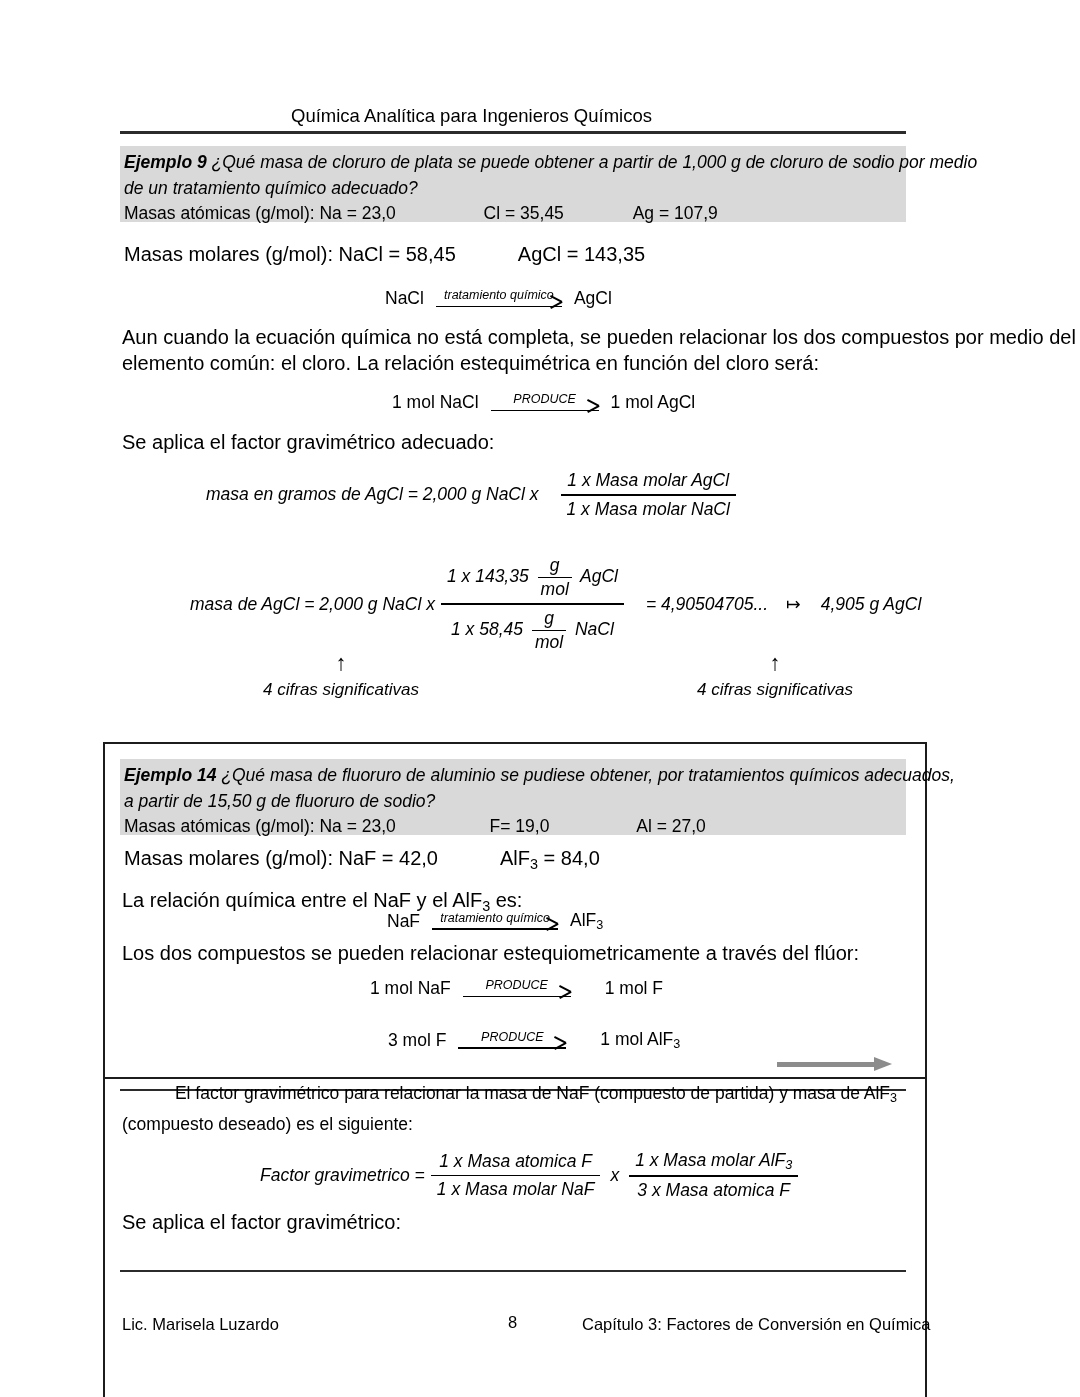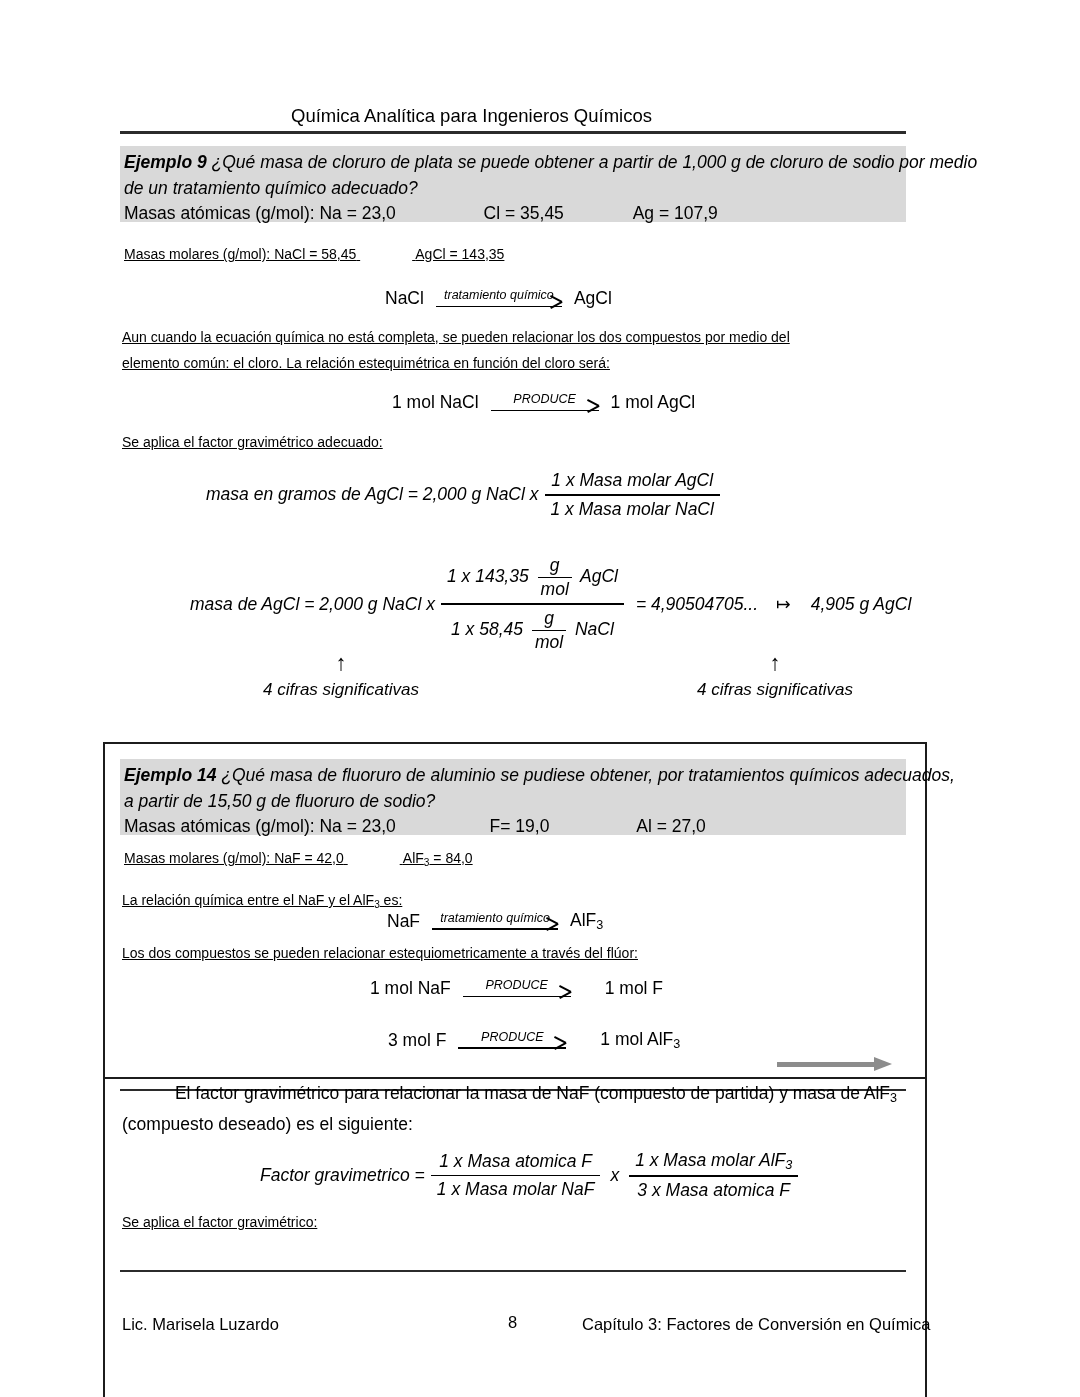--- a/index.html
+++ b/index.html
@@ -50,24 +50,23 @@
     position: absolute;
     background: #2b2b2b;
   }
   .rule-header { left: 120px; top: 131px; width: 786px; height: 3px; }
   .rule-cross  { left: 120px; top: 1089px; width: 786px; height: 2px; }
   .rule-footer { left: 120px; top: 1270px; width: 786px; height: 2px; }
 
   
   .t {
     position: absolute;
-    font-size: 14px;
+    font-size: 20px;
     line-height: 25px;
     white-space: nowrap;
-    text-decoration: underline;
   }
   .ital { font-style: italic; }
   .bi   { font-style: italic; font-weight: bold; }
 
   .page-header {
     position: absolute;
     left: 0; top: 105px;
     width: 943px;
     text-align: center;
     font-size: 18.5px;
@@ -277,21 +276,21 @@
       <span class="lbl">PRODUCE</span>
       <span class="shaft"></span>
       <span class="v1"></span>
       <span class="v2"></span>
     </span>
     <span class="rhs">1 mol AgCl</span>
   </div>
 
   <div class="t" style="left:122px; top:430px;">Se aplica el factor gravimétrico adecuado:</div>
 
-  <div class="eq" style="left:206px; top:470px;">
+  <div class="eq" style="left:206px; top:470px;gap:16px;">
     <span class="lead">masa en gramos de AgCl = 2,000 g NaCl   x</span>
     <span class="frac">
       <span class="num">1 x Masa molar  AgCl</span>
       <span class="bar"></span>
       <span class="den">1 x Masa molar NaCl</span>
     </span>
   </div>
 
   <div class="eq" style="left:190px; top:555px;">
     <span class="lead">masa de AgCl = 2,000 g NaCl   x</span>
@@ -309,21 +308,21 @@
       <span class="den">
         <span>1 x 58,45</span>
         <span class="unit">
           <span class="u-n">g</span>
           <span class="u-bar"></span>
           <span class="u-d">mol</span>
         </span>
         <span>NaCl</span>
       </span>
     </span>
-    <span style="margin-left:12px">= 4,90504705...</span>
+    <span style="margin-left:22px">= 4,90504705...</span>
     <span style="margin-left:18px; font-style:normal">↦</span>
     <span style="margin-left:20px">4,905 g AgCl</span>
   </div>
 
   <div class="callout" style="left:256px; top:652px; width:170px;">
     <span class="up">↑</span>
     <span class="cap">4 cifras significativas</span>
   </div>
   <div class="callout" style="left:690px; top:652px; width:170px;">
     <span class="up">↑</span>

